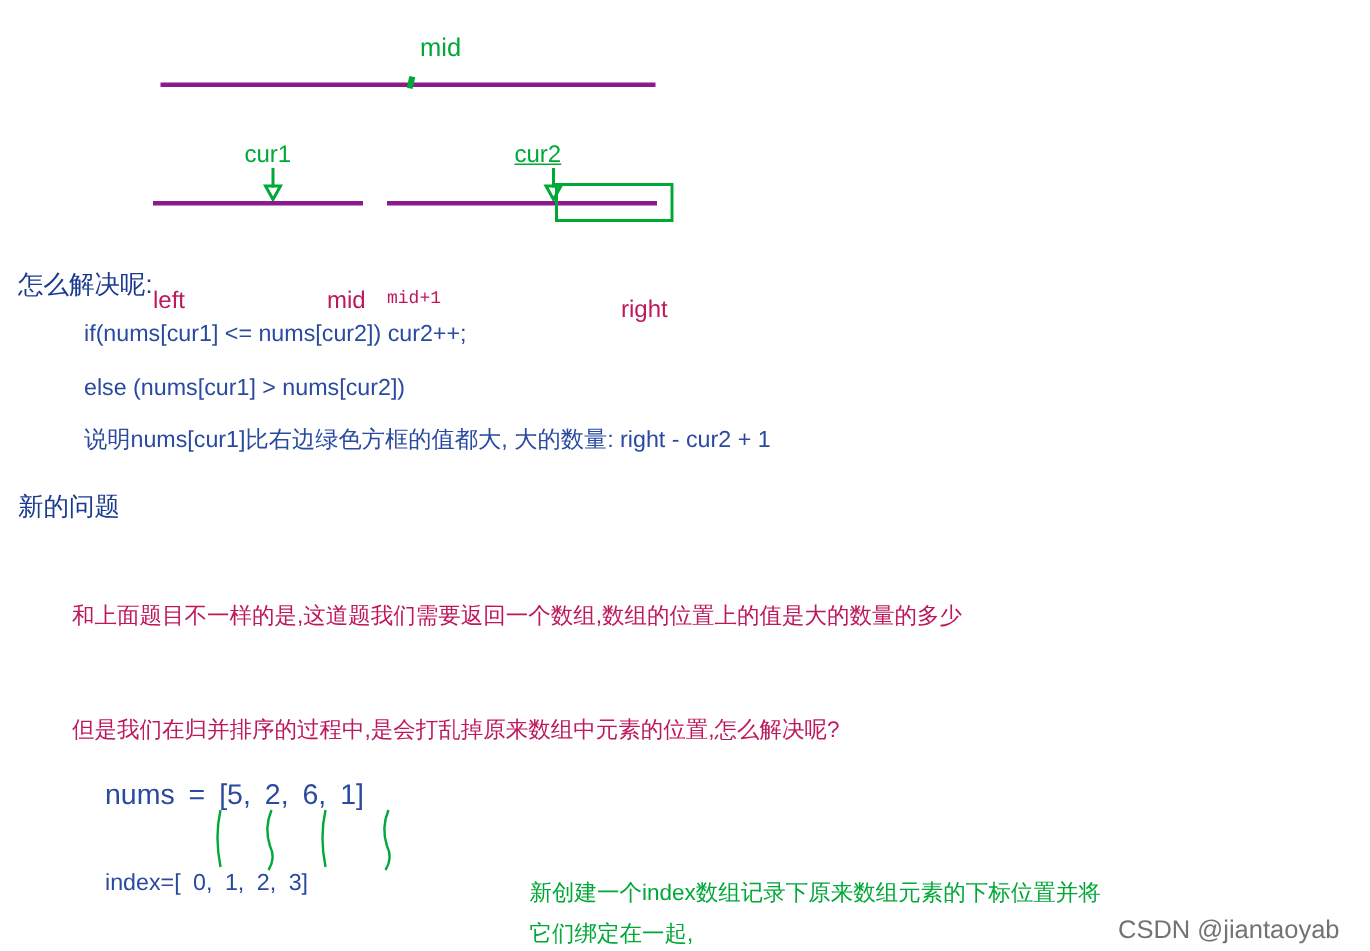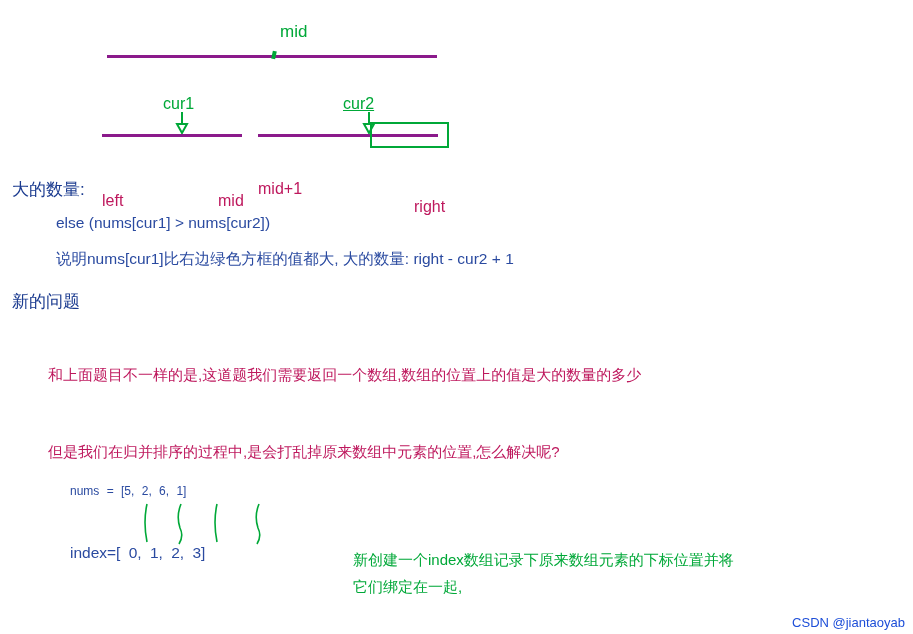--- a/index.html
+++ b/index.html
@@ -99,23 +99,24 @@
       font-size: 16px;
     }
     .lbl-mid2 {
       position: absolute;
       top: 144px;
       left: 218px;
       font-size: 16px;
     }
     .lbl-midplus1 {
       position: absolute;
-      top: 132px;
+      top: 144px;
       left: 258px;
-      font-size: 16px;
+      font-size: 12px;
+      font-family: Liberation Mono, monospace;
     }
     .lbl-right {
       position: absolute;
       top: 150px;
       left: 414px;
       font-size: 16px;
     }
     
     .section-title {
       font-size: 17px;
@@ -136,21 +137,21 @@
     .bottom-diagram {
       position: relative;
       height: 120px;
       margin-left: 70px;
       margin-top: 18px;
     }
     .nums-row {
       position: absolute;
       top: 0;
       left: 0;
-      font-size: 12px;
+      font-size: 19px;
       word-spacing: 4px;
     }
     .index-row {
       position: absolute;
       top: 60px;
       left: 0;
       font-size: 15.5px;
       word-spacing: 4px;
       text-align: center;
     }
@@ -161,24 +162,24 @@
     .bottom-text {
       position: absolute;
       top: 62px;
       left: 283px;
       width: 390px;
       font-size: 15px;
       line-height: 1.8;
     }
     .watermark {
       position: absolute;
-      right: 8px;
+      right: 20px;
       bottom: 4px;
-      color: #1d4ed8;
-      font-size: 13px;
+      color: #737373;
+      font-size: 17px;
     }
   </style>
 </head>
 <body>
 
 <div class="diagram-top">
   <span class="green mid-top-label">mid</span>
   <div class="line1"></div>
   <div class="line1-tick"></div>
 
@@ -201,22 +202,23 @@
   <div class="line-left"></div>
   <div class="line-right"></div>
   <div class="green-box"></div>
 
   <span class="purple lbl-left">left</span>
   <span class="purple lbl-mid2">mid</span>
   <span class="purple lbl-midplus1">mid+1</span>
   <span class="purple lbl-right">right</span>
 </div>
 
-<div class="navy section-title">大的数量:</div>
+<div class="navy section-title">怎么解决呢:</div>
 <div class="indent-block">
+  <div class="blue">if(nums[cur1] &lt;= nums[cur2]) cur2++;</div>
   <div class="blue">else (nums[cur1] &gt; nums[cur2])</div>
   <div class="blue">说明nums[cur1]比右边绿色方框的值都大, 大的数量: right - cur2 + 1</div>
 </div>
 
 <div class="navy section-title" style="margin-top:14px;">新的问题</div>
 <div class="indent-block2">
   <div class="purple">和上面题目不一样的是,这道题我们需要返回一个数组,数组的位置上的值是大的数量的多少</div>
   <div class="purple">但是我们在归并排序的过程中,是会打乱掉原来数组中元素的位置,怎么解决呢?</div>
 </div>
 

